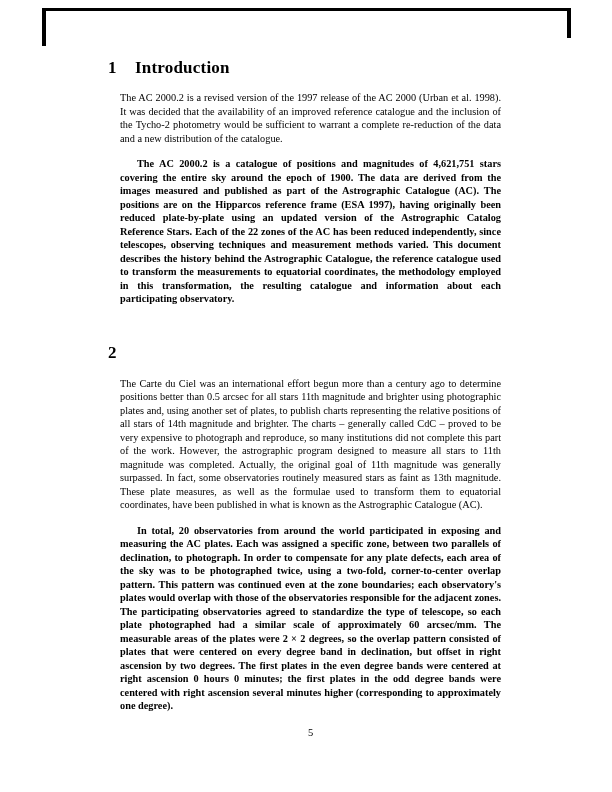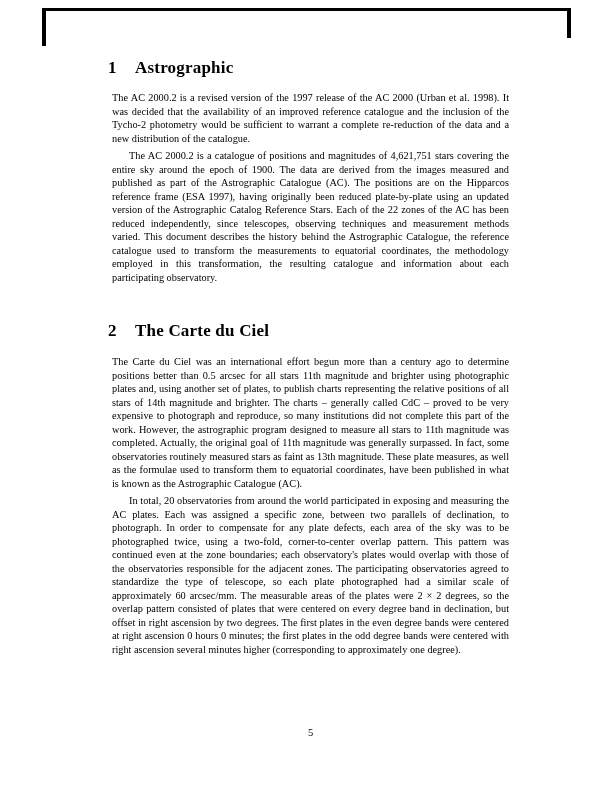--- a/index.html
+++ b/index.html
@@ -40,27 +40,27 @@
     margin: 0;
   }
   .section-heading .secnum {
     width: 27px;
     flex: 0 0 27px;
   }
   .heading-1 { margin: 0 0 13px 0; }
   .heading-2 { margin: 37px 0 14px 0; }
 
   .para {
-    margin: 4px;
+    margin: 12px;
     font-size: 10.3px;
     line-height: 13.5px;
     text-align: justify;
     text-justify: inter-word;
   }
-  .para.indent { text-indent: 17px; }
+  .para.indent { text-indent: 17px; font-weight: bold; }
 
   .page-number {
     position: absolute;
     left: 108px;
     top: 727px;
     width: 405px;
     text-align: center;
     font-size: 10.5px;
   }
 </style>
@@ -70,29 +70,28 @@
 <div class="page">
 
   <div class="artifact artifact-top"></div>
   <div class="artifact artifact-left"></div>
   <div class="artifact artifact-right"></div>
 
   <div class="content">
 
     <h2 class="section-heading heading-1">
       <span class="secnum">1</span>
-      <span class="sectitle">Astrographic</span>
+      <span class="sectitle">Introduction</span>
     </h2>
 
     <p class="para">The AC 2000.2 is a revised version of the 1997 release of the AC 2000 (Urban et al. 1998). It was decided that the availability of an improved reference catalogue and the inclusion of the Tycho-2 photometry would be sufficient to warrant a complete re-reduction of the data and a new distribution of the catalogue.</p>
     <p class="para indent">The AC 2000.2 is a catalogue of positions and magnitudes of 4,621,751 stars covering the entire sky around the epoch of 1900. The data are derived from the images measured and published as part of the Astrographic Catalogue (AC). The positions are on the Hipparcos reference frame (ESA 1997), having originally been reduced plate-by-plate using an updated version of the Astrographic Catalog Reference Stars. Each of the 22 zones of the AC has been reduced independently, since telescopes, observing techniques and measurement methods varied. This document describes the history behind the Astrographic Catalogue, the reference catalogue used to transform the measurements to equatorial coordinates, the methodology employed in this transformation, the resulting catalogue and information about each participating observatory.</p>
 
     <h2 class="section-heading heading-2">
       <span class="secnum">2</span>
-      <span class="sectitle">The Carte du Ciel</span>
     </h2>
 
     <p class="para">The Carte du Ciel was an international effort begun more than a century ago to determine positions better than 0.5 arcsec for all stars 11th magnitude and brighter using photographic plates and, using another set of plates, to publish charts representing the relative positions of all stars of 14th magnitude and brighter. The charts – generally called CdC – proved to be very expensive to photograph and reproduce, so many institutions did not complete this part of the work. However, the astrographic program designed to measure all stars to 11th magnitude was completed. Actually, the original goal of 11th magnitude was generally surpassed. In fact, some observatories routinely measured stars as faint as 13th magnitude. These plate measures, as well as the formulae used to transform them to equatorial coordinates, have been published in what is known as the Astrographic Catalogue (AC).</p>
     <p class="para indent">In total, 20 observatories from around the world participated in exposing and measuring the AC plates. Each was assigned a specific zone, between two parallels of declination, to photograph. In order to compensate for any plate defects, each area of the sky was to be photographed twice, using a two-fold, corner-to-center overlap pattern. This pattern was continued even at the zone boundaries; each observatory's plates would overlap with those of the observatories responsible for the adjacent zones. The participating observatories agreed to standardize the type of telescope, so each plate photographed had a similar scale of approximately 60 arcsec/mm. The measurable areas of the plates were 2 × 2 degrees, so the overlap pattern consisted of plates that were centered on every degree band in declination, but offset in right ascension by two degrees. The first plates in the even degree bands were centered at right ascension 0 hours 0 minutes; the first plates in the odd degree bands were centered with right ascension several minutes higher (corresponding to approximately one degree).</p>
 
   </div>
 
   <div class="page-number">5</div>
 
 </div>

